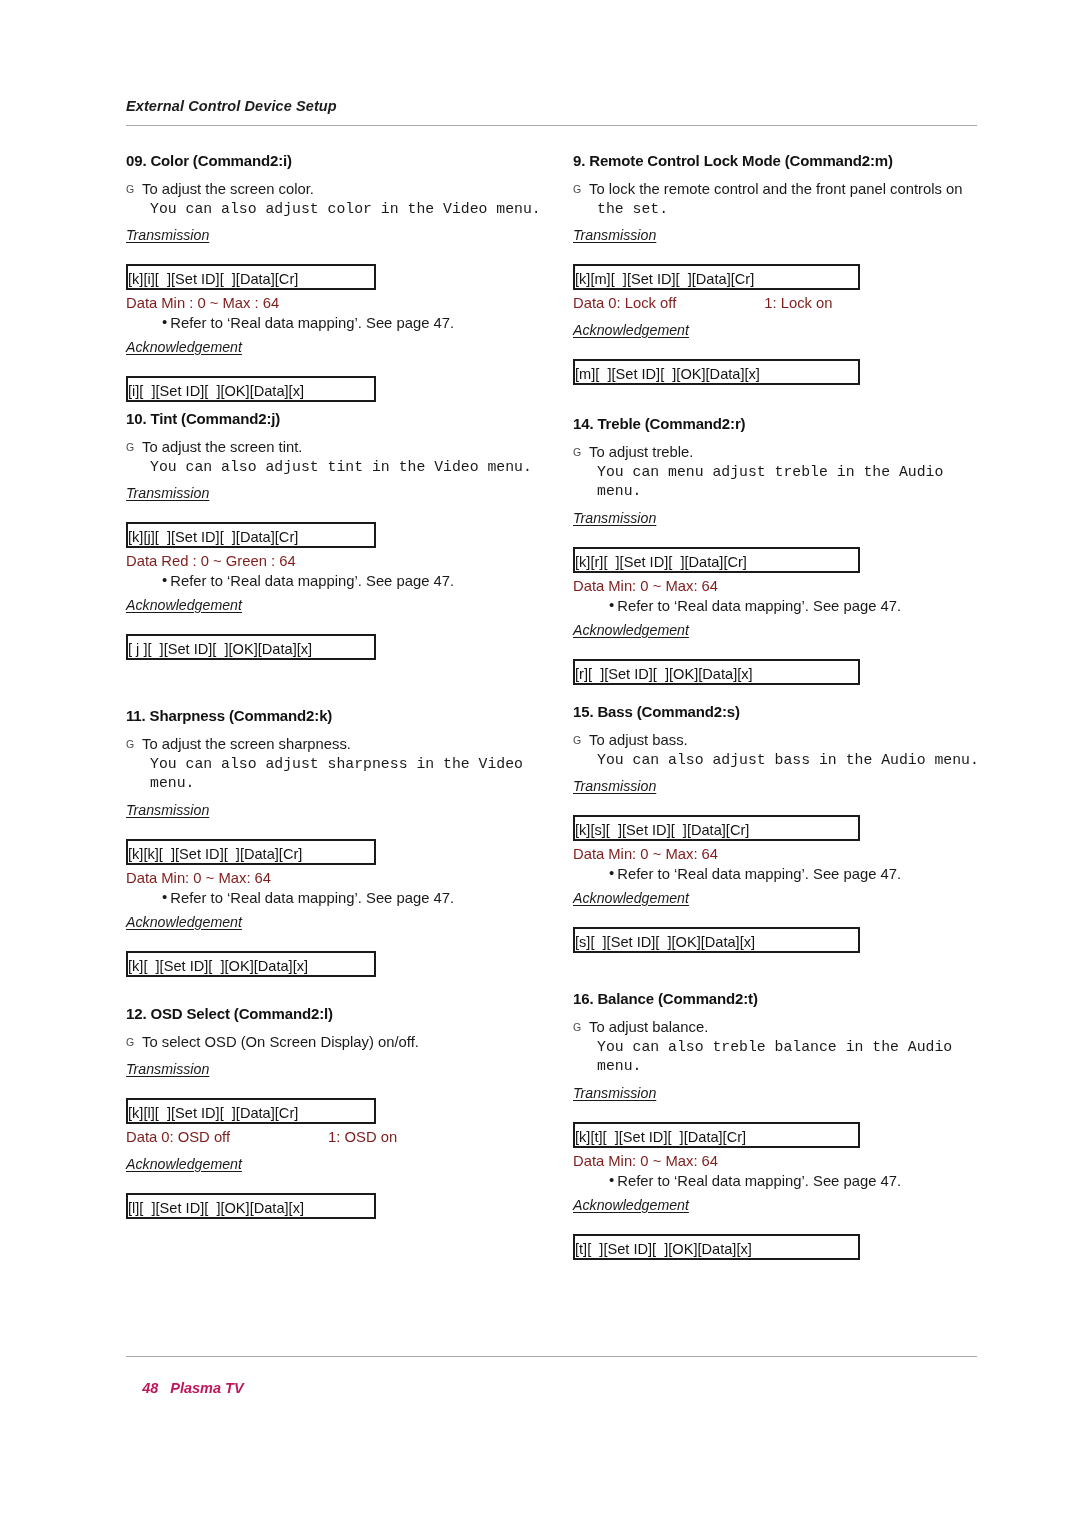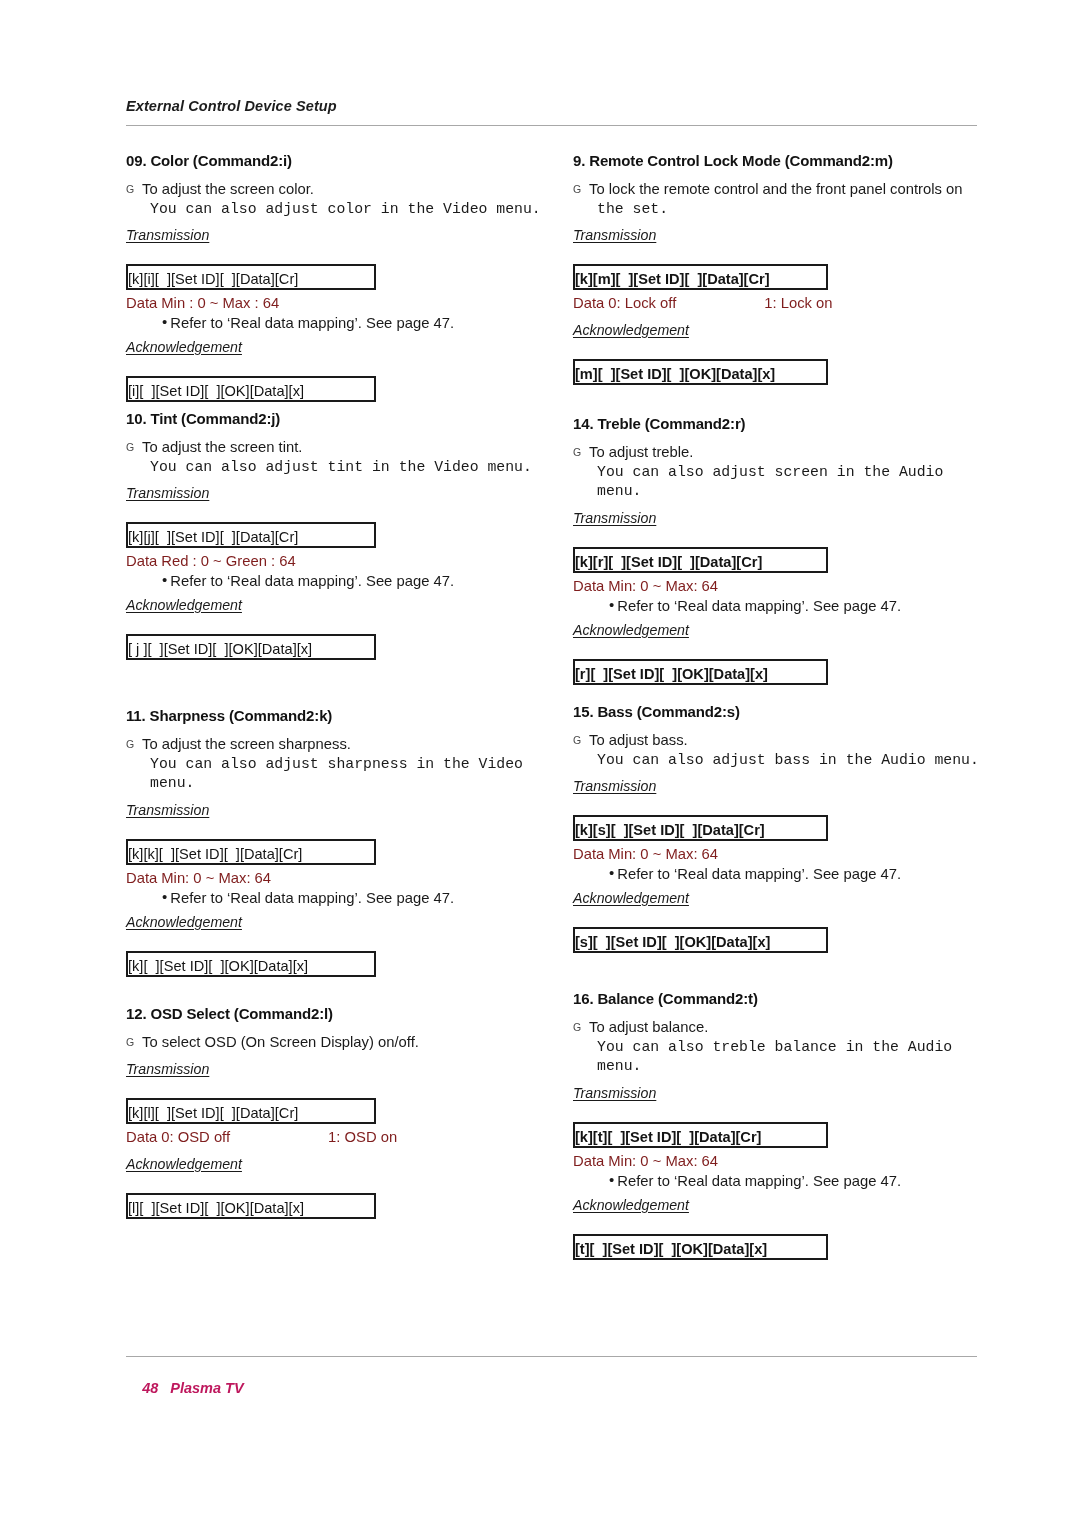--- a/index.html
+++ b/index.html
@@ -118,21 +118,21 @@
     border: 2px solid #1a1a1a;
     height: 26px;
     line-height: 26px;
     font-size: 14.6px;
     color: #141414;
     white-space: pre;
     box-sizing: border-box;
     background: #fff;
   }
   .col-left  .codebox { width: 250px; }
-  .col-right .codebox { width: 255px; font-weight: bold; }
+  .col-right .codebox { width: 287px; }
 
   .datarow {
     margin-top: 5px;
     font-size: 14.8px;
     color: #7f1d1d;
     white-space: pre;
   }
   .datarow .dlabel { margin-right: 4px; }
   .datarow.two {
     display: flex;
@@ -182,21 +182,21 @@
           <div class="desc-lines"><span>To select OSD (On Screen Display) on/off.</span></div>
         </div><span class="lbl">Transmission</span><div class="codebox">[k][l][  ][Set ID][  ][Data][Cr]</div><div class="datarow two"><span class="dlabel">Data</span><span class="left-part">0: OSD off</span><span class="right-part">1: OSD on</span></div><div class="gap-small"></div><span class="lbl">Acknowledgement</span><div class="codebox">[l][  ][Set ID][  ][OK][Data][x]</div></div>
     </div>
   <div class="col col-right">
       <div class="section" style="top: 152px;"><h2 class="sec-title">9. Remote Control Lock Mode (Command2:m)</h2><div class="desc">
           <span class="gmark">G</span>
           <div class="desc-lines"><span>To lock the remote control and the front panel controls on</span><span class="l2">the set.</span></div>
         </div><span class="lbl">Transmission</span><div class="codebox">[k][m][  ][Set ID][  ][Data][Cr]</div><div class="datarow two"><span class="dlabel">Data</span><span class="left-part">0: Lock off</span><span class="right-part">1: Lock on</span></div><div class="gap-small"></div><span class="lbl">Acknowledgement</span><div class="codebox">[m][  ][Set ID][  ][OK][Data][x]</div></div>
       <div class="section" style="top: 415px;"><h2 class="sec-title">14. Treble (Command2:r)</h2><div class="desc">
           <span class="gmark">G</span>
-          <div class="desc-lines"><span>To adjust treble.</span><span class="l2">You can also adjust screen in the Audio menu.</span></div>
+          <div class="desc-lines"><span>To adjust treble.</span><span class="l2">You can menu adjust treble in the Audio menu.</span></div>
         </div><span class="lbl">Transmission</span><div class="codebox">[k][r][  ][Set ID][  ][Data][Cr]</div><div class="datarow"><span class="dlabel">Data</span><span class="left-part">Min: 0 ~ Max: 64</span></div><div class="refer"><span class="bullet">•</span><span>Refer to ‘Real data mapping’. See page 47.</span></div><span class="lbl">Acknowledgement</span><div class="codebox">[r][  ][Set ID][  ][OK][Data][x]</div></div>
       <div class="section" style="top: 703px;"><h2 class="sec-title">15. Bass (Command2:s)</h2><div class="desc">
           <span class="gmark">G</span>
           <div class="desc-lines"><span>To adjust bass.</span><span class="l2">You can also adjust bass in the Audio menu.</span></div>
         </div><span class="lbl">Transmission</span><div class="codebox">[k][s][  ][Set ID][  ][Data][Cr]</div><div class="datarow"><span class="dlabel">Data</span><span class="left-part">Min: 0 ~ Max: 64</span></div><div class="refer"><span class="bullet">•</span><span>Refer to ‘Real data mapping’. See page 47.</span></div><span class="lbl">Acknowledgement</span><div class="codebox">[s][  ][Set ID][  ][OK][Data][x]</div></div>
       <div class="section" style="top: 990px;"><h2 class="sec-title">16. Balance (Command2:t)</h2><div class="desc">
           <span class="gmark">G</span>
           <div class="desc-lines"><span>To adjust balance.</span><span class="l2">You can also treble balance in the Audio menu.</span></div>
         </div><span class="lbl">Transmission</span><div class="codebox">[k][t][  ][Set ID][  ][Data][Cr]</div><div class="datarow"><span class="dlabel">Data</span><span class="left-part">Min: 0 ~ Max: 64</span></div><div class="refer"><span class="bullet">•</span><span>Refer to ‘Real data mapping’. See page 47.</span></div><span class="lbl">Acknowledgement</span><div class="codebox">[t][  ][Set ID][  ][OK][Data][x]</div></div>
     </div>

